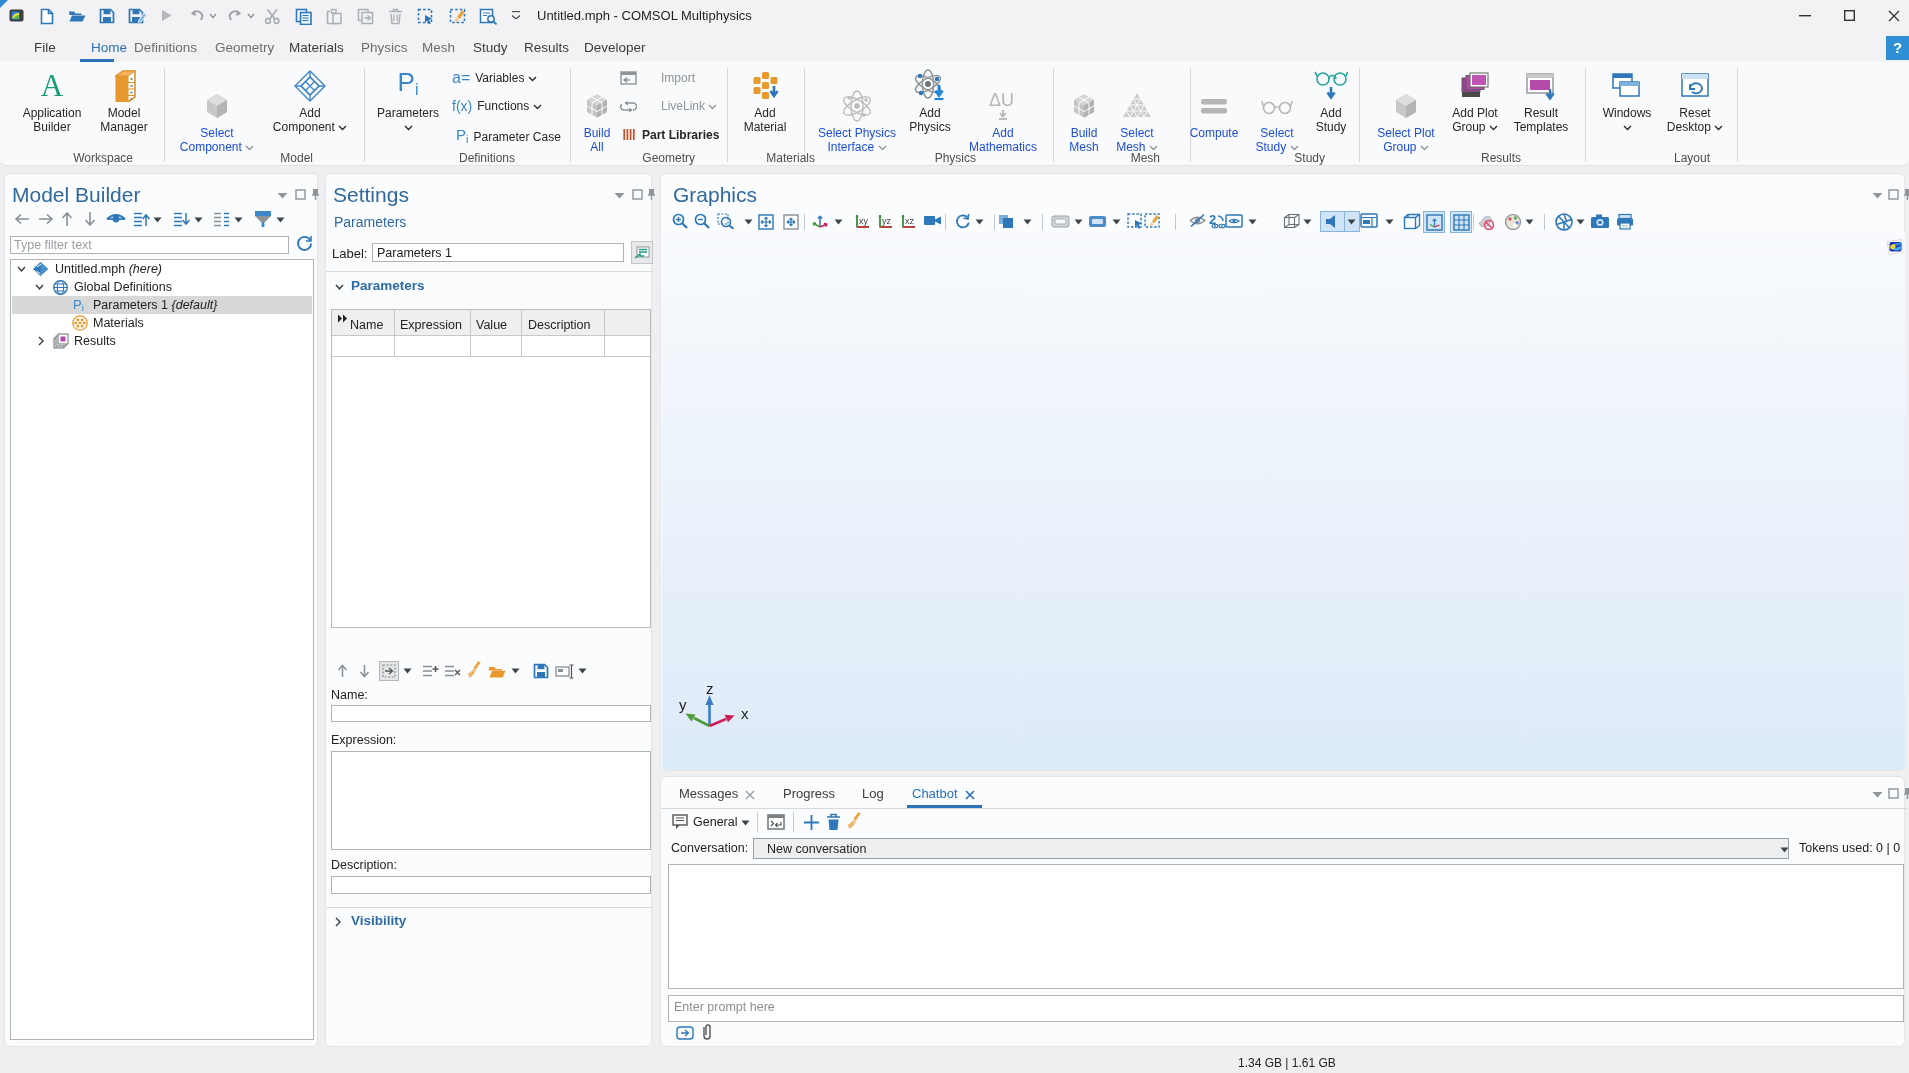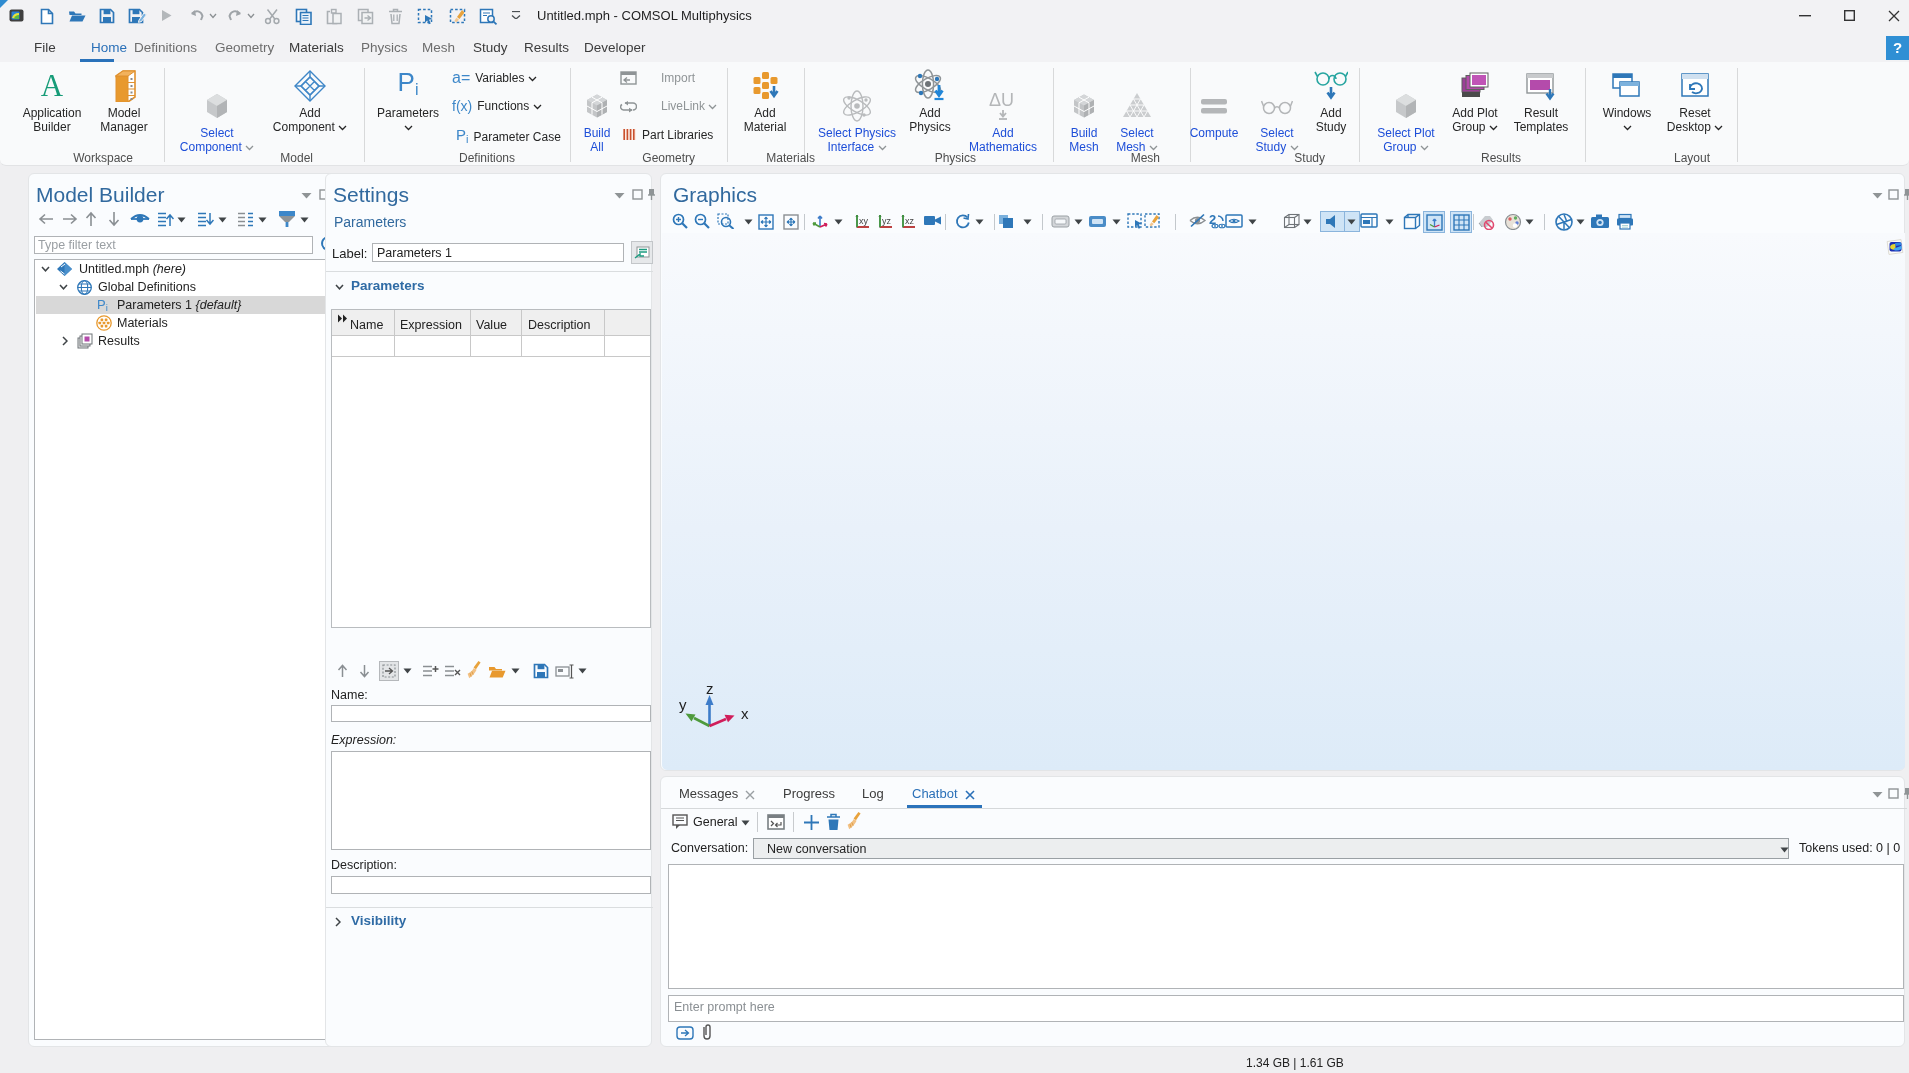--- a/index.html
+++ b/index.html
@@ -258,21 +258,21 @@
   <div class="rside dis" style="left:620px;top:37px;">
       <svg width="17" height="13">
         <path d="M5 3 h8 a3 3 0 0 1 0 7 M12 10 h-8 a3 3 0 0 1 -2-5.5" fill="none" stroke="#8f9496" stroke-width="1.5"></path>
         <path d="M8 1 L4.5 3 L8 5.5 Z" fill="#8f9496"></path>
         <path d="M9 7.8 L12.8 10 L9 12.5 Z" fill="#8f9496"></path>
       </svg>
       <span>LiveLink <svg width="9" height="6" style="display:inline">
           <path d="M1 1 L4.5 4.5 L8 1" fill="none" stroke="#8f9496" stroke-width="1.3"></path>
         </svg></span>
     </div>
-  <div class="rside" style="left:622px;top:65px;">
+  <div class="rside" style="left:622px;top:65px;font-weight:bold;">
       <svg width="15" height="15">
         <rect x="1" y="2" width="13" height="11" fill="#fcebe4"></rect>
         <g stroke="#c9502e" stroke-width="1.6">
           <path d="M2.2 2 v11 M5.4 2 v11 M8.6 2 v11 M11.8 2 v11"></path>
         </g>
       </svg>
       <span>Part Libraries</span>
     </div>
 
   <div class="rbtn" style="left:730px;width:70px;"><div class="ric">
@@ -424,21 +424,21 @@
           <rect x="2" y="2" width="26" height="5" fill="#cfe0f0"></rect>
           <path d="M10 16 a6 5 0 1 1 2 4" fill="none" stroke="#2e77b8" stroke-width="1.8"></path>
           <path d="M10 12 L10 17 L15 17" fill="none" stroke="#2e77b8" stroke-width="1.8"></path>
         </svg>
       </div>Reset<br>Desktop <svg width="9" height="6" style="display:inline">
         <path d="M1 1 L4.5 4.5 L8 1" fill="none" stroke="#262626" stroke-width="1.3"></path>
       </svg></div>
 </div>
 <div id="main">
 
-<div class="panel" style="left:4px;top:173px;width:314px;height:874px;margin-left:24px;">
+<div class="panel" style="left:4px;top:173px;width:314px;height:874px;">
   <div class="ptitle" style="left:7px;top:9px;">Model Builder</div>
   <svg class="abs" style="left:272px;top:18px" width="11" height="7">
         <path d="M0.5 1 L5.5 6.5 L10.5 1 Z" fill="#8f9496"></path>
       </svg>
   <svg class="abs" style="left:290px;top:15px" width="11" height="11">
         <rect x="1" y="1" width="9" height="9" fill="none" stroke="#8f9496" stroke-width="1.4"></rect>
       </svg>
   <svg class="abs" style="left:306px;top:14px" width="9" height="13">
         <path d="M2 1 h5 v6 h-5 z" fill="#8f9496"></path>
         <path d="M4.5 7 v5" stroke="#8f9496" stroke-width="1.4"></path>
@@ -662,21 +662,21 @@
         <rect x="1" y="4" width="13" height="9" fill="none" stroke="#8a8f93" stroke-width="1.3"></rect>
         <rect x="3" y="6" width="5" height="3" fill="#8a8f93"></rect>
         <path d="M16.5 2 v13 M14.5 2 h4 M14.5 15 h4" stroke="#555" stroke-width="1.2"></path>
       </svg>
   <svg class="abs" style="left:252px;top:494px" width="9" height="6">
         <path d="M0.5 0.5 L4.5 5.5 L8.5 0.5 Z" fill="#3f4447"></path>
       </svg>
 
   <div class="lbl" style="left:5px;top:514px;">Name:</div>
   <div class="whitebox" style="left:5px;top:531px;width:320px;height:17px;"></div>
-  <div class="lbl" style="left:5px;top:559px;font-style:italic;">Expression:</div>
+  <div class="lbl" style="left:5px;top:559px;">Expression:</div>
   <div class="whitebox" style="left:5px;top:577px;width:320px;height:99px;"></div>
   <div class="lbl" style="left:5px;top:684px;">Description:</div>
   <div class="whitebox" style="left:5px;top:702px;width:320px;height:18px;"></div>
   <div class="abs" style="left:0px;top:733px;width:327px;height:1px;background:#dadddf;"></div>
   <svg class="abs" style="left:9px;top:743px" width="6" height="10">
         <path d="M1 1 L5 5 L1 9" fill="none" stroke="#3f4447" stroke-width="1.5"></path>
       </svg>
   <div class="blueh" style="left:25px;top:739px;">Visibility</div>
 </div>
 
@@ -1000,14 +1000,14 @@
   <svg class="abs" style="left:15px;top:249px" width="18" height="14">
         <rect x="1" y="1" width="16" height="12" rx="3" fill="none" stroke="#2e77b8" stroke-width="1.4"></rect>
         <path d="M5 7 h7 M9 4 l3.5 3 L9 10" fill="none" stroke="#2e77b8" stroke-width="1.3"></path>
       </svg>
   <svg class="abs" style="left:41px;top:246px" width="10" height="18">
         <path d="M2 4 V13 a3 3 0 0 0 6 0 V4 a2 2 0 0 0 -4 0 V12" fill="none" stroke="#555" stroke-width="1.4"></path>
       </svg>
 </div>
 </div>
 <div id="statusbar" class="abs" style="left:0; top:1047px; width:1909px; height:26px; background:#efeff1;">
-  <div class="abs" style="left:1238px; top:9px; font-size:12px; color:#222;margin-left:8px;">1.34 GB | 1.61 GB</div>
+  <div class="abs" style="left:1238px; top:9px; font-size:12px; color:#222;">1.34 GB | 1.61 GB</div>
 </div>
 
 </body></html>

